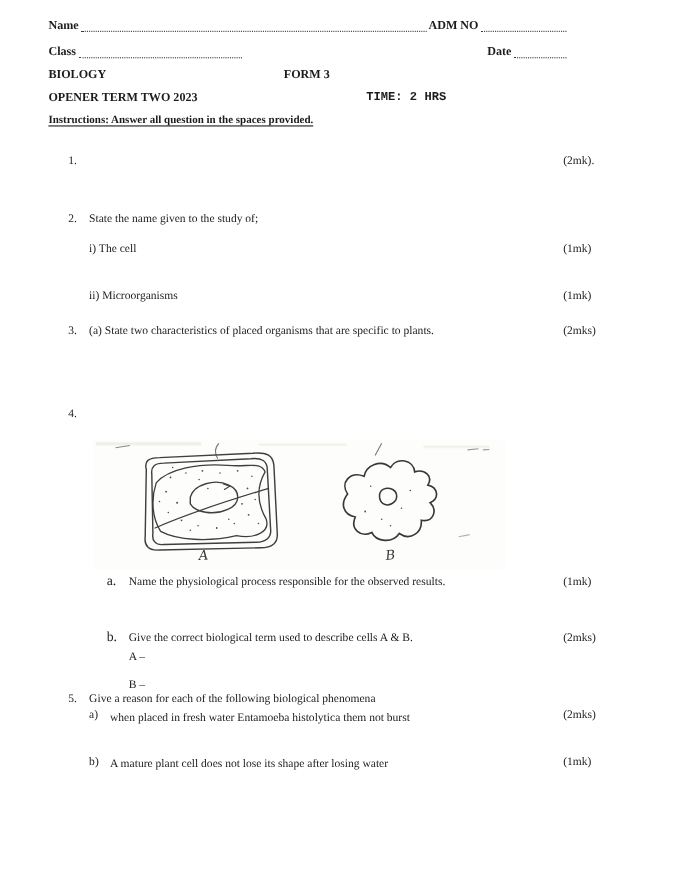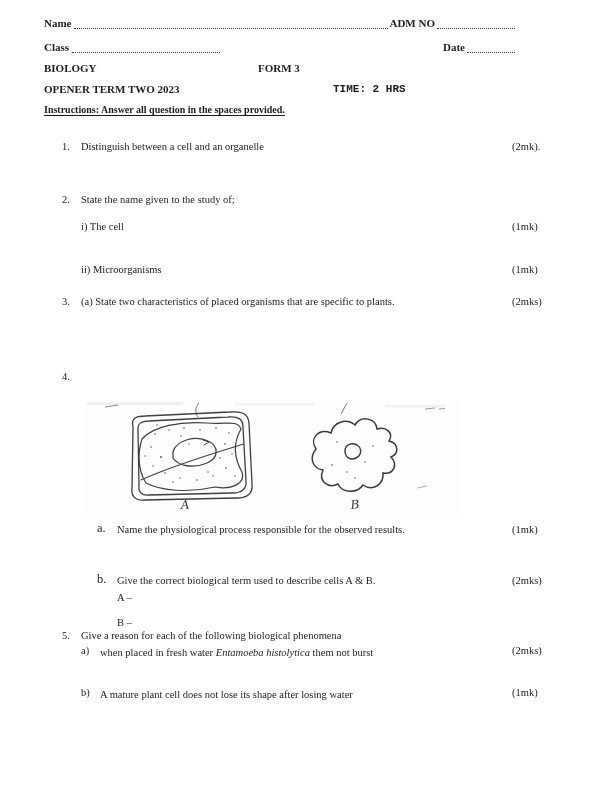--- a/index.html
+++ b/index.html
@@ -29,21 +29,21 @@
   .instr{
     font-size:10px;font-weight:bold;
     text-decoration:underline;
     text-decoration-thickness:1.4px;
     text-underline-offset:2px;
   }
   .diagram{
     position:absolute;left:85px;top:400px;width:375px;height:118px;
     background:#fdfdfc;
   }
-  .ital{font-style:italic;}
+  .ital{}
   svg text{font-family:"DejaVu Serif", serif;}
 </style>
 </head>
 <body>
 
 <div class="page">
 
   <div class="abs hdr-row" style="left:44px;top:16px;width:471px;">
     <span class="hline">Name</span>
     <span class="dots" style="flex:1 1 auto;margin:0 1px 1px 2px;"></span>
@@ -61,21 +61,20 @@
 
   <span class="abs hline" style="left:44px;top:61px;">BIOLOGY</span>
   <span class="abs hline" style="left:258px;top:61px;">FORM 3</span>
 
   <span class="abs hline" style="left:44px;top:82px;">OPENER TERM TWO 2023</span>
   <span class="abs hline" style="left:333px;top:82px;font-family:Liberation Mono, monospace;">TIME: 2 HRS</span>
 
   <span class="abs instr" style="left:44px;top:104px;">Instructions: Answer all question in the spaces provided.</span>
 
   <span class="qnum" style="top:141px;">1.</span>
-  <span class="qtext" style="top:141px;">Distinguish between a cell and an organelle</span>
   <span class="marks" style="top:141px;">(2mk).</span>
 
   <span class="qnum" style="top:194px;">2.</span>
   <span class="qtext" style="top:194px;">State the name given to the study of;</span>
 
   <span class="qtext" style="top:221px;text-align:center;">i) The cell</span>
   <span class="marks" style="top:221px;">(1mk)</span>
 
   <span class="qtext" style="top:264px;">ii) Microorganisms</span>
   <span class="marks" style="top:264px;">(1mk)</span>

